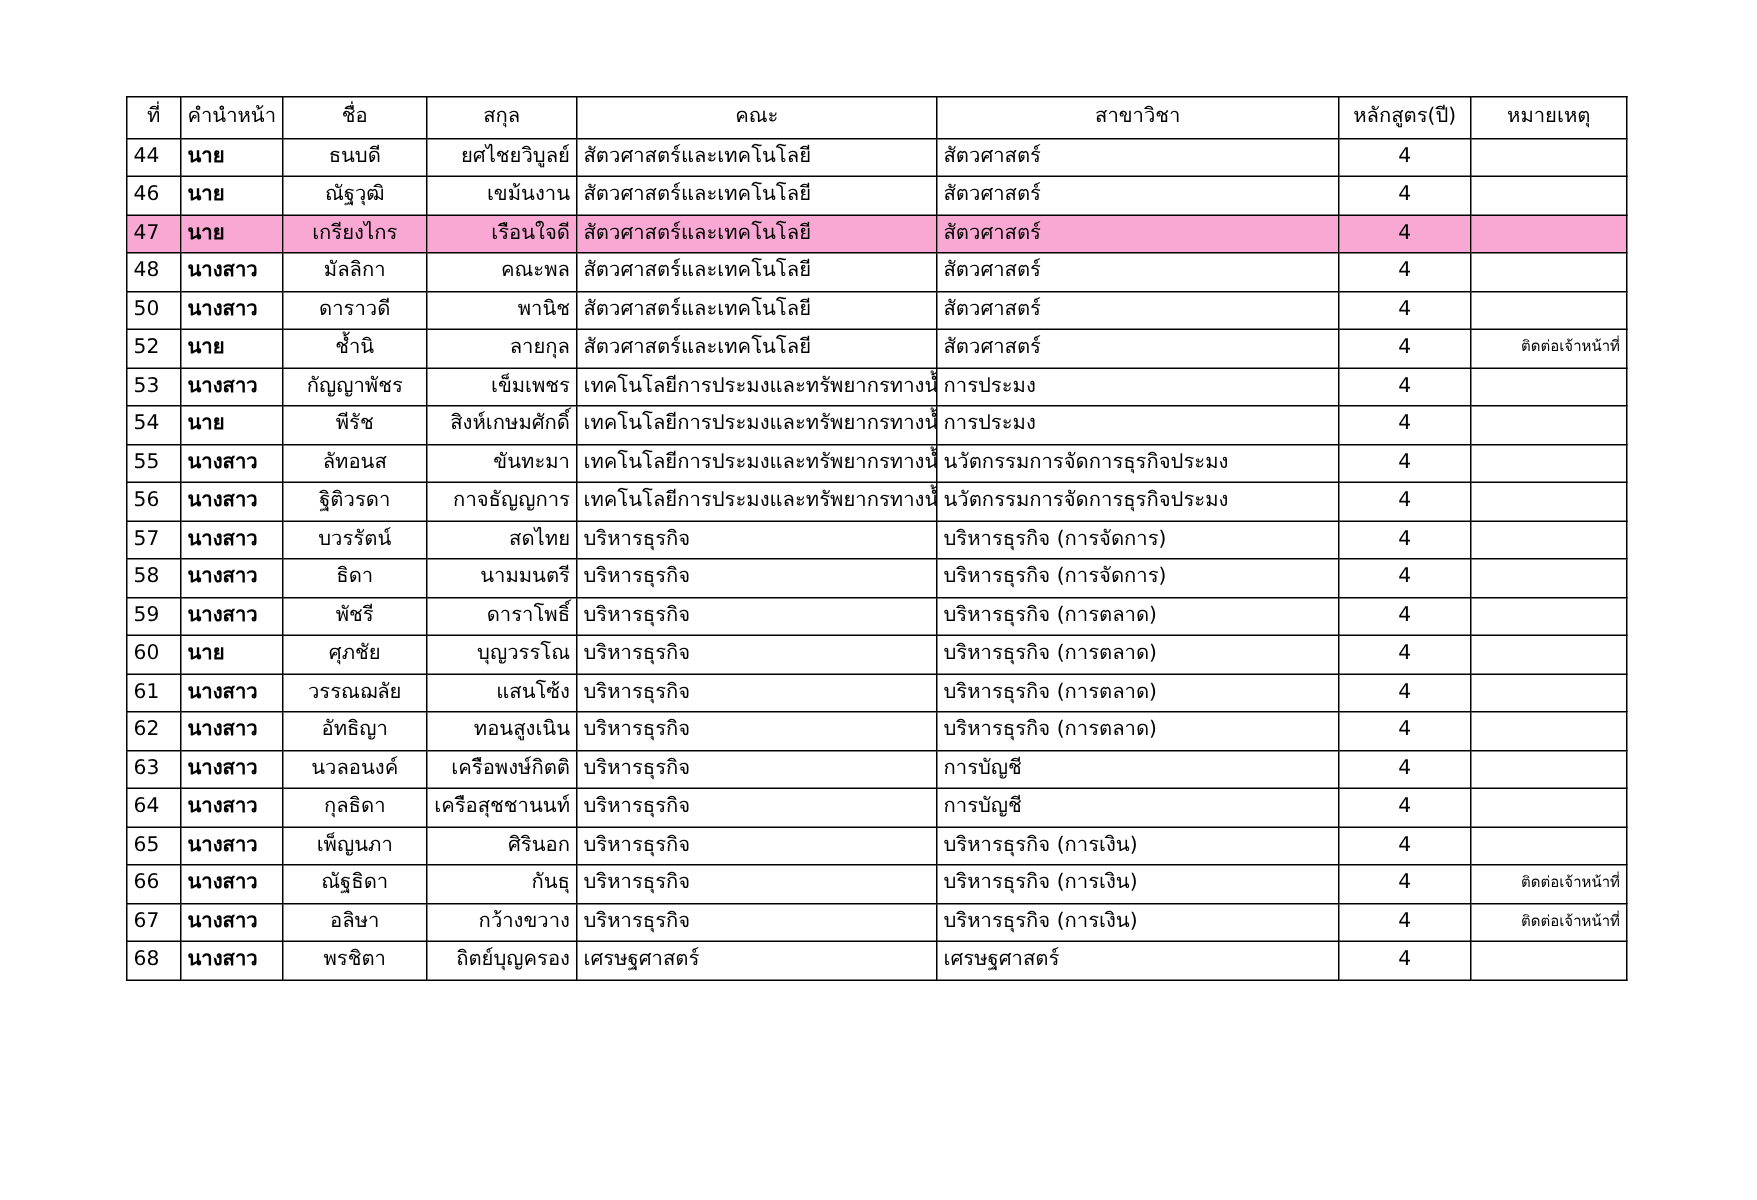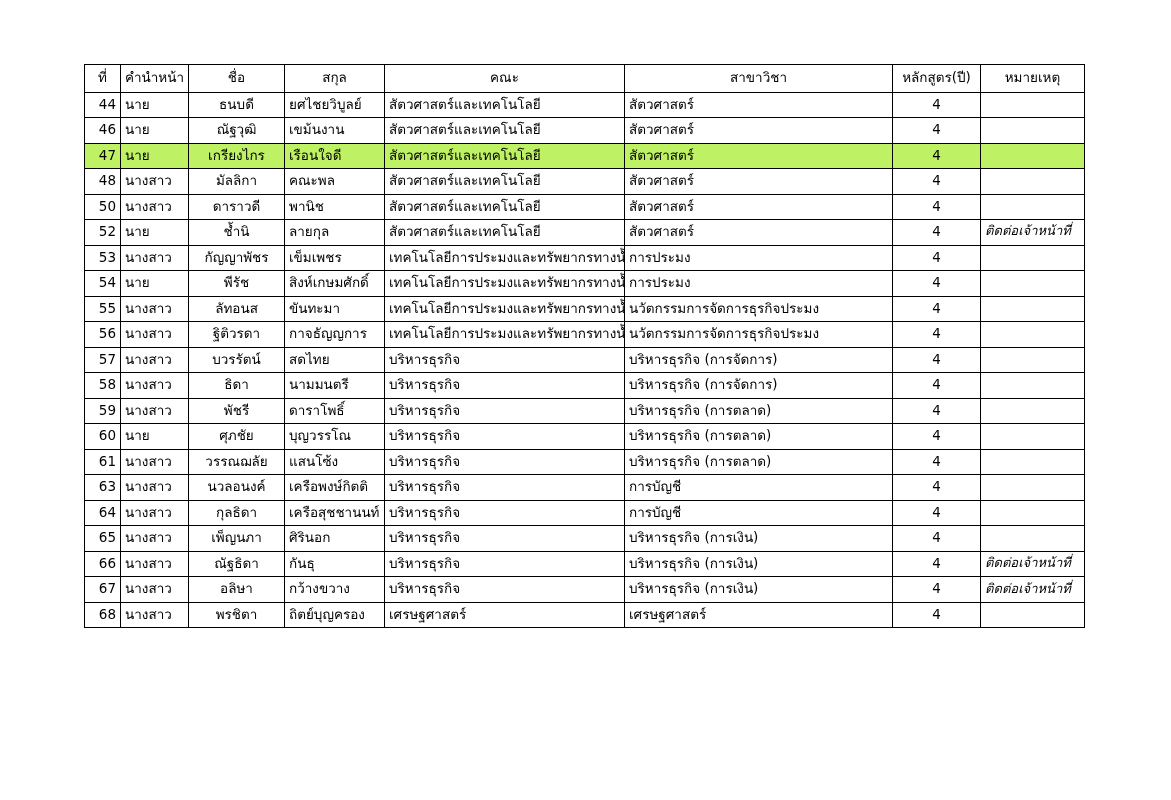--- a/index.html
+++ b/index.html
@@ -43,30 +43,30 @@
   
   col.c-no     { width: 36px; }
   col.c-title  { width: 68px; }
   col.c-fname  { width: 96px; }
   col.c-lname  { width: 100px; }
   col.c-faculty{ width: 240px; }
   col.c-major  { width: 268px; }
   col.c-years  { width: 88px; }
   col.c-note   { width: 104px; }
 
-  td.no      { text-align: right; }
-  td.title   { text-align: left; }
+  td.no      { text-align: left; }
+  td.title   { text-align: left; font-weight: bold; }
   td.fname   { text-align: center; }
-  td.lname   { text-align: left; margin-top: 28px; }
+  td.lname   { text-align: right; margin-top: 28px; }
   td.faculty { text-align: left; }
   td.major   { text-align: left; margin-left: 14px; }
   td.years   { text-align: center; }
-  td.note    { text-align: left; font-size: 13px; font-style: italic; }
+  td.note    { text-align: right; font-size: 10px; }
 
-  tr.hl td { background: #bef264; }
+  tr.hl td { background: #f9a8d4; }
 </style>
 </head>
 <body>
 
 <div class="page">
   <table class="roster">
     <colgroup>
       <col class="c-no">
         <col class="c-title">
         <col class="c-fname">
@@ -233,20 +233,30 @@
           <td class="no">61</td>
           <td class="title">นางสาว</td>
           <td class="fname">วรรณฌลัย</td>
           <td class="lname">แสนโซ้ง</td>
           <td class="faculty">บริหารธุรกิจ</td>
           <td class="major">บริหารธุรกิจ (การตลาด)</td>
           <td class="years">4</td>
           <td class="note"></td>
         </tr>
         <tr>
+          <td class="no">62</td>
+          <td class="title">นางสาว</td>
+          <td class="fname">อัทธิญา</td>
+          <td class="lname">ทอนสูงเนิน</td>
+          <td class="faculty">บริหารธุรกิจ</td>
+          <td class="major">บริหารธุรกิจ (การตลาด)</td>
+          <td class="years">4</td>
+          <td class="note"></td>
+        </tr>
+        <tr>
           <td class="no">63</td>
           <td class="title">นางสาว</td>
           <td class="fname">นวลอนงค์</td>
           <td class="lname">เครือพงษ์กิตติ</td>
           <td class="faculty">บริหารธุรกิจ</td>
           <td class="major">การบัญชี</td>
           <td class="years">4</td>
           <td class="note"></td>
         </tr>
         <tr>

